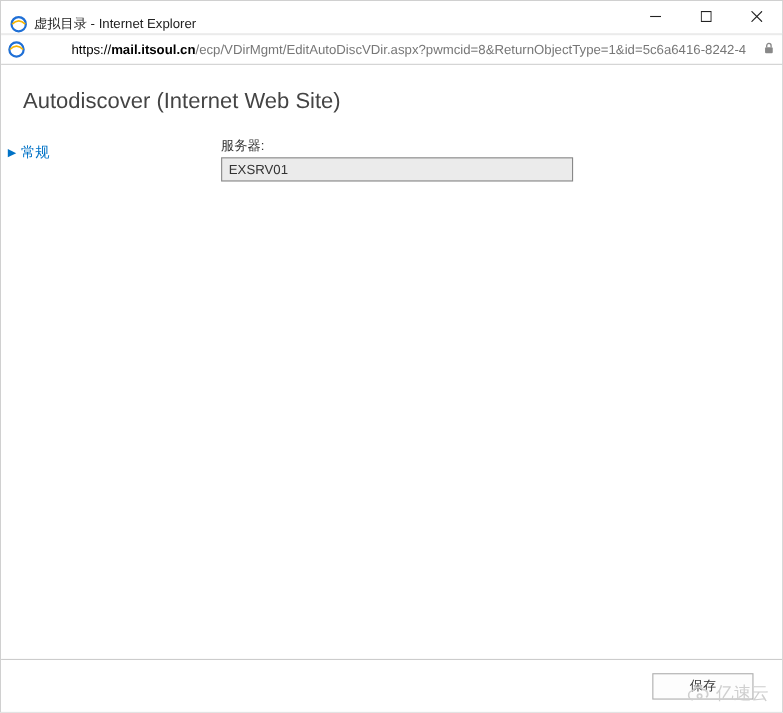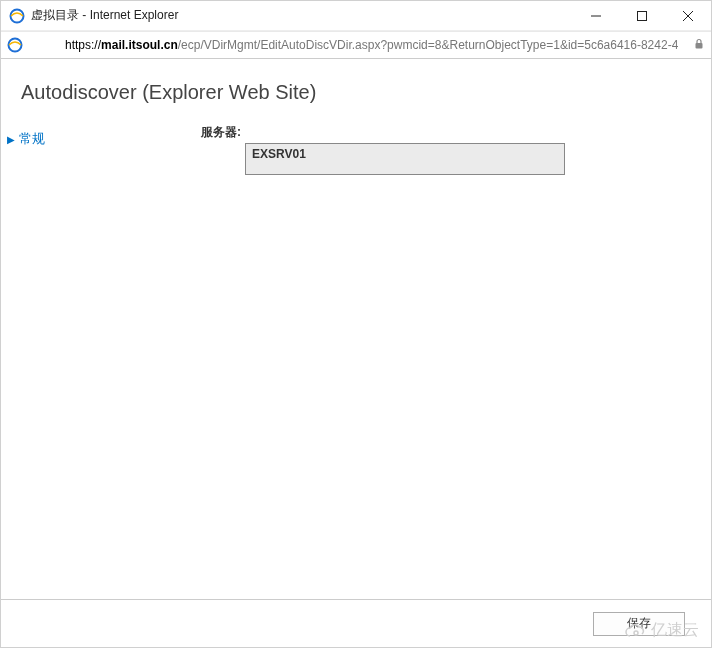--- a/index.html
+++ b/index.html
@@ -1,19 +1,19 @@
 <!DOCTYPE html>
 <html><head>
 <meta charset="utf-8">
 <style>
   * { box-sizing: border-box; }
   html, body { margin:0; padding:0; width:712px; height:648px; font-family: "Segoe UI", "Microsoft YaHei", Tahoma, sans-serif; font-size:12px; color:#222; background:#fff;}
   .window { width:712px; height:648px; background:#fff; position:relative; border:1px solid #d0d0d0;}
   
-  .titlebar { height:30px; display:flex; align-items:center; background:#fff; border-bottom:1px solid #eee;}
+  .titlebar { height:30px; display:flex; align-items:flex-end; background:#fff; border-bottom:1px solid #eee;}
   .titlebar .ie-icon { width:16px; height:16px; margin:0 6px 0 8px;}
   .titlebar .title-text { font-size:12px; color:#222;}
   .titlebar .win-controls { margin-left:auto; display:flex;}
   .titlebar .win-btn { width:46px; height:30px; display:flex; align-items:center; justify-content:center; }
   .titlebar .win-btn svg { stroke:#222; stroke-width:1;}
   
   .addressbar { height:28px; display:flex; align-items:center; background:#fff; border-top:1px solid #e9e9e9; border-bottom:1px solid #ccc; padding:0 6px;}
   .addressbar .ie-icon { width:16px; height:16px; margin-right:6px;}
   .url { font-size:12px; white-space:nowrap; overflow:hidden;padding-left:36px; }
   .url .proto { color:#000;}
@@ -23,24 +23,24 @@
   
   .content { position:absolute; top:58px; left:0; right:0; bottom:48px; background:#fff;}
   .page-title { font-size:20px; color:#444; font-weight:300; padding:22px 0 10px 20px;}
   .two-col { display:flex; }
   .sidebar { width:180px; padding:12px 0 0 0;}
   .nav-item { display:flex; align-items:center; height:26px; padding-left:6px; font-size:13px;}
   .nav-item.active { color:#0072c6;}
   .nav-item.active .arrow { visibility:visible;}
   .nav-item .arrow { width:10px; display:inline-block; visibility:hidden; color:#0072c6; font-size:10px; margin-right:2px;}
   .nav-item.inactive { color:#444;}
-  .main { flex:1; padding:10px 0 0 20px;font-weight:bold;}
+  .main { flex:1; padding:10px 0 0 20px;}
   .field { margin-bottom:10px;}
   .field-label { font-size:12px; color:#333; margin-bottom:2px;}
-  .field-value { width:320px; height:32px; line-height:20px; padding:0 6px; font-size:12px; background:#ebebeb; border:1px solid #888; color:#333;margin-left:44px;}
+  .field-value { width:320px; height:22px; line-height:20px; padding:0 6px; font-size:12px; background:#ebebeb; border:1px solid #888; color:#333;}
   
   .buttonbar { position:absolute; left:0; right:0; bottom:0; height:48px; border-top:1px solid #ccc; display:flex; align-items:center; justify-content:flex-end; padding-right:26px; background:#fff;}
   .btn { width:92px; height:24px; margin-left:18px; background:#fdfdfd; border:1px solid #adadad; font-size:12px; color:#333; cursor:pointer;}
   
   .watermark { position:absolute; right:12px; bottom:6px; color:#cfcfcf; font-size:16px; font-weight:400; display:flex; align-items:center;}
   .watermark svg { margin-right:4px;}
 </style>
 </head>
 <body>
 
@@ -86,21 +86,21 @@
     </span>
     <span class="lock-icon">
       <svg width="12" height="12" viewBox="0 0 12 12">
         <rect x="2.5" y="5" width="7" height="5.5" rx="1" fill="#888"></rect>
         <path d="M4 5 V3.5 a2 2 0 0 1 4 0 V5" fill="none" stroke="#888" stroke-width="1.2"></path>
       </svg>
     </span>
   </div>
 
   <div class="content">
-    <div class="page-title">Autodiscover (Explorer Web Site)</div>
+    <div class="page-title">Autodiscover (Internet Web Site)</div>
     <div class="two-col">
       <div class="sidebar">
         <div class="nav-item active">
           <span class="arrow">▶</span>
           <span>常规</span>
         </div>
       </div>
       <div class="main">
         <div class="field">
           <div class="field-label">服务器:</div>

